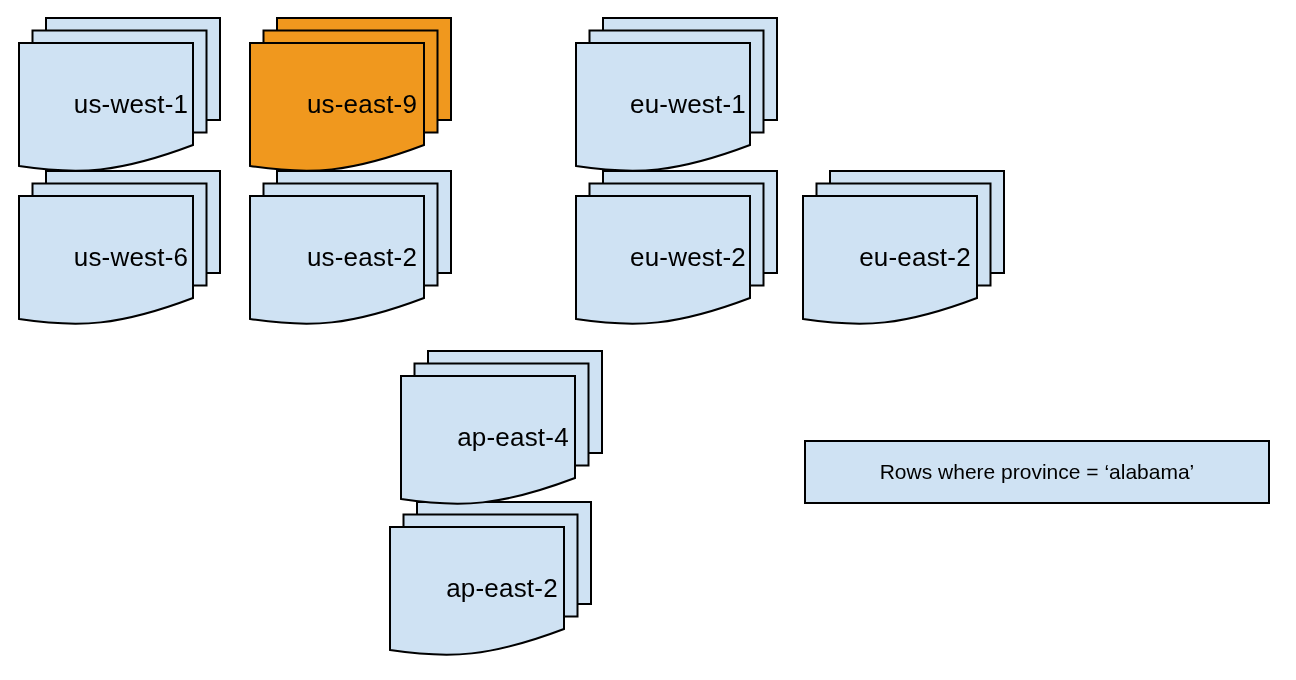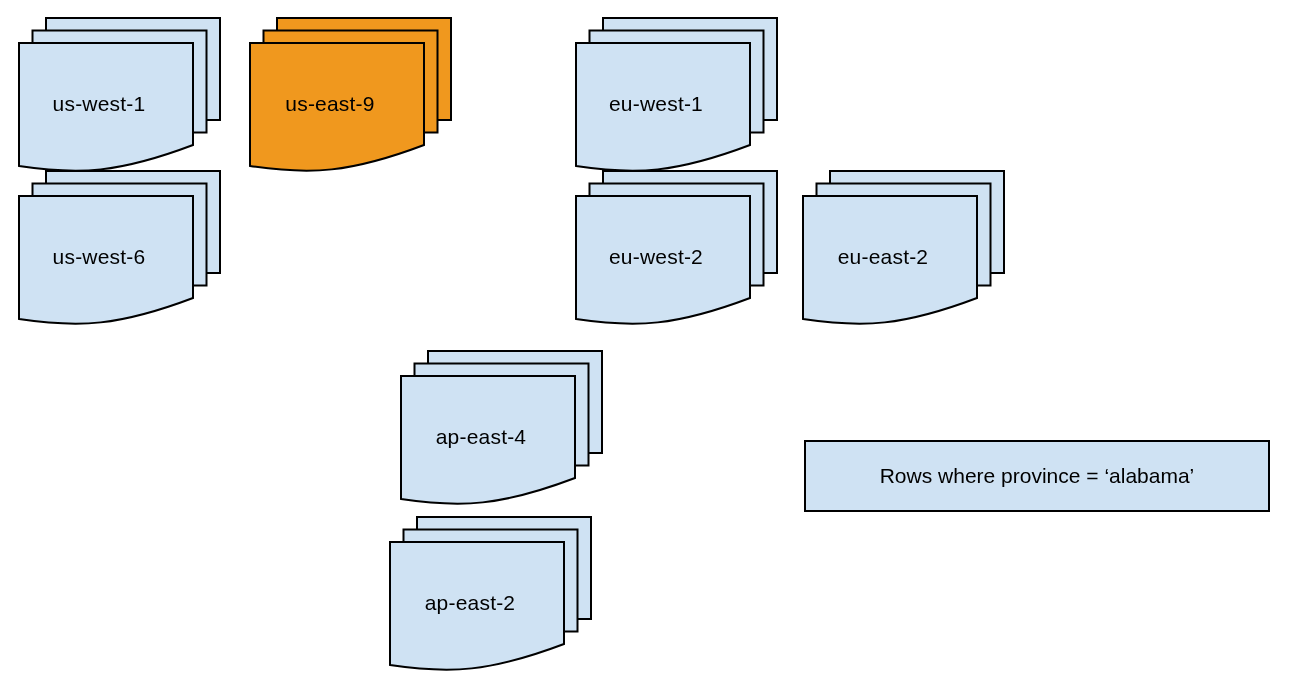--- a/index.html
+++ b/index.html
@@ -29,34 +29,35 @@
   }
   .stack-label {
     position: absolute;
     left: 1px;
     top: 26px;
     width: 160px;
     height: 122px;
     display: flex;
     align-items: center;
     justify-content: center;
-    font-size: 21px;
+    font-size: 26px;
     letter-spacing: 0.2px;
     pointer-events: none;
+    padding-left: 32px;
   }
   .legend {
     position: absolute;
     left: 804px;
     top: 440px;
     width: 466px;
     box-sizing: border-box;
     border: 2px solid var(--stroke, #000000);
   }
   .legend-row {
-    height: 68px;
+    height: 60px;
     display: flex;
     align-items: center;
     justify-content: center;
     font-size: 21px;
   }
   .legend-row.swatch-document { background: var(--doc-fill, #cfe2f3); }
   .legend-row.swatch-highlight {
     background: var(--hl-fill, #f0981e);
     border-top: 2px solid var(--stroke, #000000);
   }
@@ -96,20 +97,28 @@
 
   <div class="stack" style="left:18px; top:170px; z-index:2">
     <svg width="208" height="164" viewBox="0 0 208 164">
       <rect class="sheet" x="28" y="1" width="174" height="102"></rect>
       <rect class="sheet" x="14.5" y="13.5" width="174" height="102"></rect>
       <path class="sheet" d="M1,26 H175 V128 C101,156 61,158 1,149 Z"></path>
     </svg>
     <span class="stack-label">us-west-6</span>
   </div>
 
+  <div class="stack" style="left:249px; top:170px; z-index:2">
+    <svg width="208" height="164" viewBox="0 0 208 164">
+      <rect class="sheet" x="28" y="1" width="174" height="102"></rect>
+      <rect class="sheet" x="14.5" y="13.5" width="174" height="102"></rect>
+      <path class="sheet" d="M1,26 H175 V128 C101,156 61,158 1,149 Z"></path>
+    </svg>
+    <span class="stack-label">us-east-2</span>
+  </div>
 
   <div class="stack" style="left:575px; top:170px; z-index:2">
     <svg width="208" height="164" viewBox="0 0 208 164">
       <rect class="sheet" x="28" y="1" width="174" height="102"></rect>
       <rect class="sheet" x="14.5" y="13.5" width="174" height="102"></rect>
       <path class="sheet" d="M1,26 H175 V128 C101,156 61,158 1,149 Z"></path>
     </svg>
     <span class="stack-label">eu-west-2</span>
   </div>
 
@@ -124,21 +133,21 @@
 
   <div class="stack" style="left:400px; top:350px; z-index:2">
     <svg width="208" height="164" viewBox="0 0 208 164">
       <rect class="sheet" x="28" y="1" width="174" height="102"></rect>
       <rect class="sheet" x="14.5" y="13.5" width="174" height="102"></rect>
       <path class="sheet" d="M1,26 H175 V128 C101,156 61,158 1,149 Z"></path>
     </svg>
     <span class="stack-label">ap-east-4</span>
   </div>
 
-  <div class="stack" style="left:389px; top:516px; z-index:1">
+  <div class="stack" style="left:389px; top:501px; z-index:1">
     <svg width="208" height="164" viewBox="0 0 208 164">
       <rect class="sheet" x="28" y="1" width="174" height="102"></rect>
       <rect class="sheet" x="14.5" y="13.5" width="174" height="102"></rect>
       <path class="sheet" d="M1,26 H175 V128 C101,156 61,158 1,149 Z"></path>
     </svg>
     <span class="stack-label">ap-east-2</span>
   </div>
 
   <div class="legend">
     <div class="legend-row swatch-document">

